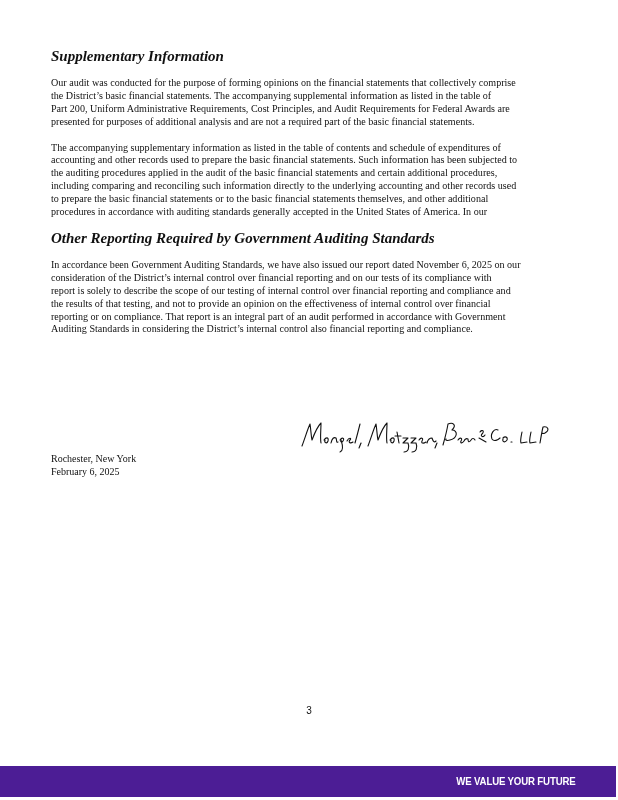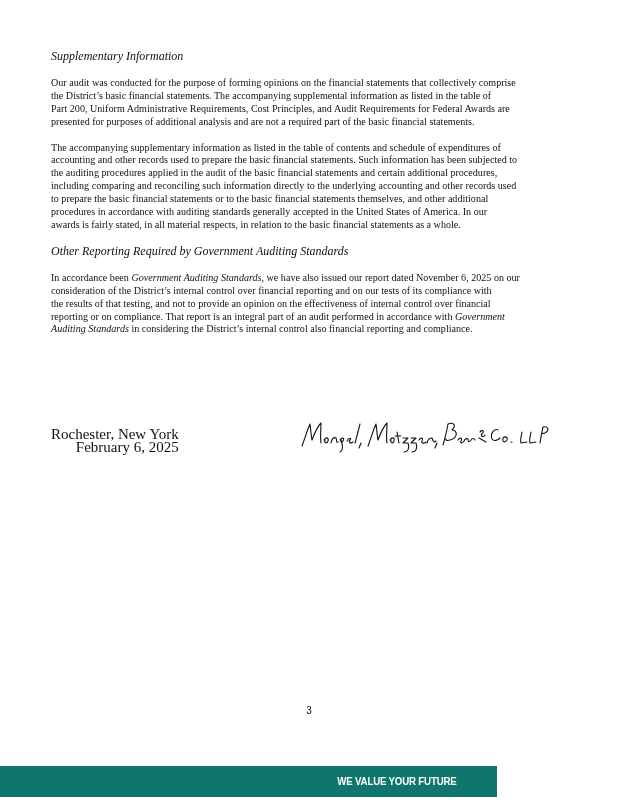--- a/index.html
+++ b/index.html
@@ -24,38 +24,37 @@
     .content {
       position: absolute;
       left: 51px;
       top: 50px;
       width: 540px;
       font-size: 10.1px;
       line-height: 12.9px;
     }
     .heading {
       font-style: italic;
-      font-weight: normal;
+      font-weight: bold;
       margin: 0 0 14px 0;
-      font-size: 12px;
+      font-size: 15px;
     }
     .para {
       margin: 0 0 13px 0;
       text-align: left;
     }
-    .para .em { font-style: italic; }
+    .para .em { }
     .line { display: block; white-space: nowrap; }
 
     .sig-block {
       position: absolute;
       left: 51px;
-      top: 428px;
-      font-size: 15px;
+      top: 453px;
+      font-size: 10px;
       line-height: 12.6px;
-      text-align: right;
     }
     .signature {
       position: absolute;
       left: 300px;
       top: 418px;
       width: 260px;
       height: 36px;
     }
     .page-number {
       position: absolute;
@@ -63,23 +62,23 @@
       width: 618px;
       top: 705px;
       text-align: center;
       font-size: 10px;
       font-family: "Liberation Sans", "DejaVu Sans", sans-serif;
     }
     .footer-banner {
       position: absolute;
       left: 0;
       top: 766px;
-      width: 497px;
+      width: 616px;
       height: 31px;
-      background: #0f766e;
+      background: #4c1d95;
     }
     .footer-tagline {
       position: absolute;
       right: 40px;
       top: 9px;
       color: #ffffff;
       font-family: "Liberation Sans", "DejaVu Sans", sans-serif;
       font-weight: bold;
       font-size: 11px;
       letter-spacing: -0.2px;
@@ -103,28 +102,28 @@
       <span class="line">presented for purposes of additional analysis and are not a required part of the basic financial statements.</span>
     </div>
 
     <div class="para">
       <span class="line">The accompanying supplementary information as listed in the table of contents and schedule of expenditures of</span>
       <span class="line">accounting and other records used to prepare the basic financial statements. Such information has been subjected to</span>
       <span class="line">the auditing procedures applied in the audit of the basic financial statements and certain additional procedures,</span>
       <span class="line">including comparing and reconciling such information directly to the underlying accounting and other records used</span>
       <span class="line">to prepare the basic financial statements or to the basic financial statements themselves, and other additional</span>
       <span class="line">procedures in accordance with auditing standards generally accepted in the United States of America. In our</span>
-      <span class="line">awards is fairly stated, in all material respects, in relation to the basic financial statements as a whole.</span>
     </div>
 
     <div class="heading">Other Reporting Required by Government Auditing Standards</div>
 
     <div class="para">
       <span class="line"><span>In accordance been </span><span class="em">Government Auditing Standards</span><span>, we have also issued our report dated November 6, 2025 on our</span></span>
       <span class="line">consideration of the District’s internal control over financial reporting and on our tests of its compliance with</span>
+      <span class="line">report is solely to describe the scope of our testing of internal control over financial reporting and compliance and</span>
       <span class="line">the results of that testing, and not to provide an opinion on the effectiveness of internal control over financial</span>
       <span class="line"><span>reporting or on compliance. That report is an integral part of an audit performed in accordance with </span><span class="em">Government</span></span>
       <span class="line"><span class="em">Auditing Standards</span><span> in considering the District’s internal control also financial reporting and compliance.</span></span>
     </div>
   </div>
 
   <div class="sig-block">
     <div>Rochester, New York</div>
     <div>February 6, 2025</div>
   </div>

